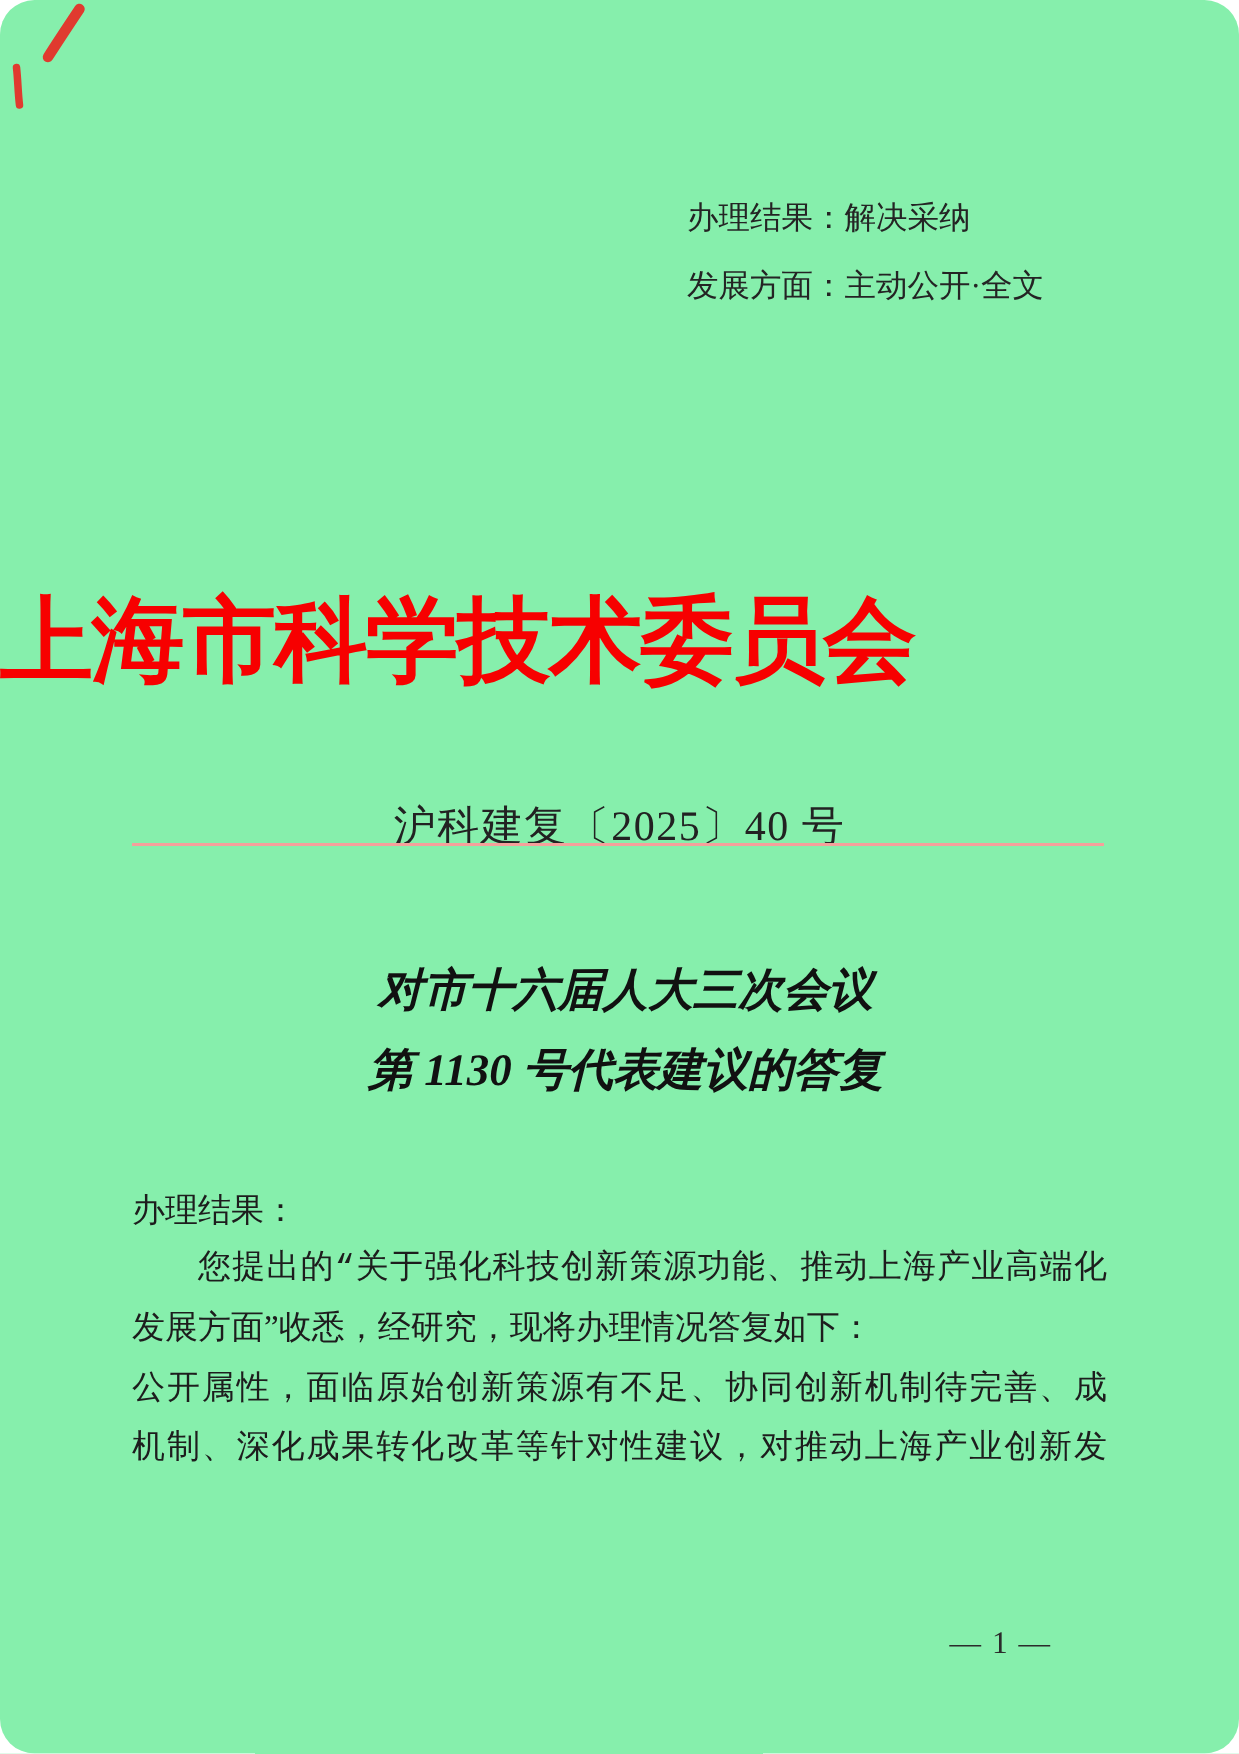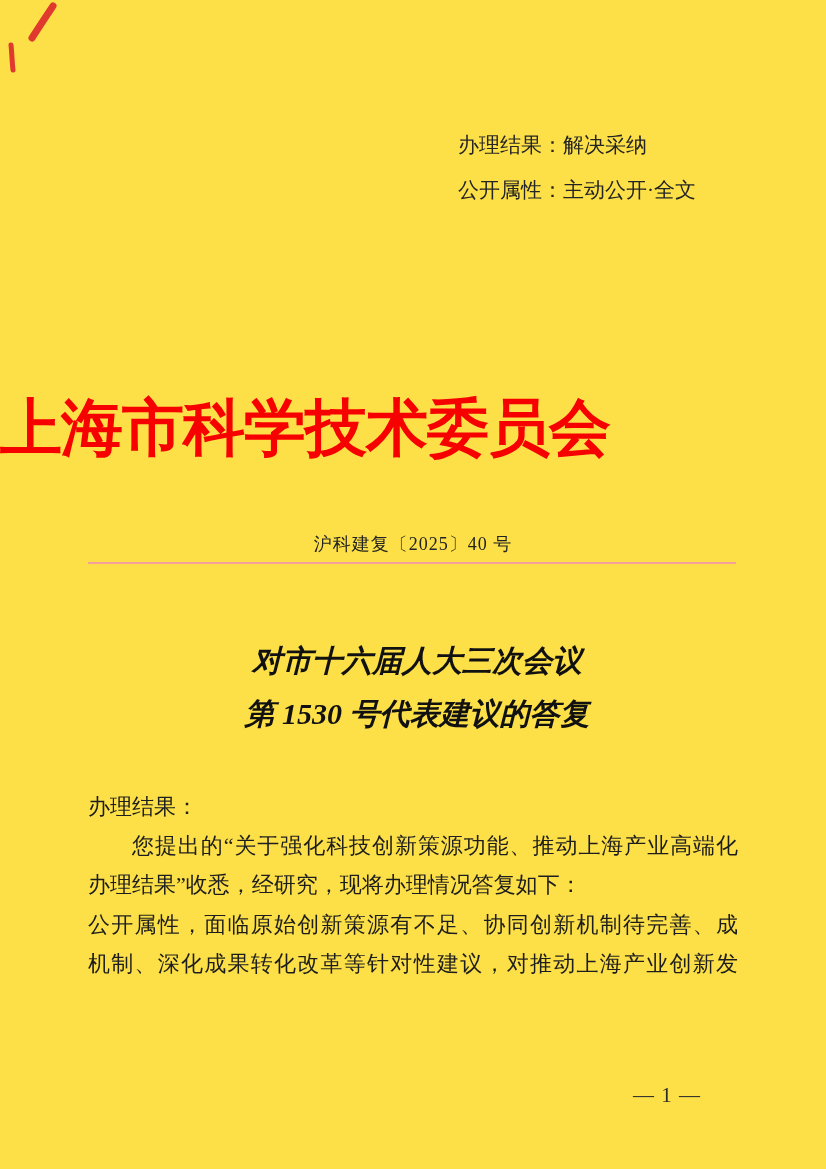--- a/index.html
+++ b/index.html
@@ -1,24 +1,25 @@
 <!DOCTYPE html>
 <html><head>
 <meta charset="utf-8">
 <style>
   html, body { margin: 0; padding: 0; background: #ffffff; }
   .page {
     position: relative;
     width: 826px;
     height: 1169px;
-    background: #fde047;
+    background: #86efac;
     font-family: "Liberation Serif", "DejaVu Serif", serif;
     color: #1d1d1d;
     overflow: hidden;
     margin: 0 auto;
+    border-radius: 23px;
   }
   .corner-marks {
     position: absolute;
     left: 0; top: 0;
     width: 80px; height: 90px;
   }
   .meta-block {
     position: absolute;
     left: 458px;
     top: 123px;
@@ -40,21 +41,21 @@
     letter-spacing: -1px;
     color: #f70000;
     white-space: nowrap;
   }
   .doc-number {
     position: absolute;
     left: 0;
     top: 532px;
     width: 100%;
     text-align: center;
-    font-size: 18px;
+    font-size: 28px;
     color: #222222;
     letter-spacing: 1px;
   }
   .red-divider {
     position: absolute;
     left: 88px;
     top: 562px;
     width: 648px;
     height: 2px;
     background: #f5a09b;
@@ -78,21 +79,21 @@
   .body-text {
     position: absolute;
     left: 88px;
     top: 787px;
     width: 650px;
     font-size: 22px;
     line-height: 39.2px;
     color: #1d1d1d;
   }
   .body-line { min-height: 39.2px; }
-  .body-line.indent { text-indent: 44px; }
+  .body-line.indent { text-indent: 44px; font-family: Liberation Mono, monospace; }
   .body-line.stretch {
     text-align: justify;
     text-align-last: justify;
   }
   .page-footer {
     position: absolute;
     left: 633px;
     top: 1083px;
     font-size: 21px;
     letter-spacing: 1px;
@@ -105,37 +106,37 @@
 
 <div class="page">
 
   <svg class="corner-marks" viewBox="0 0 80 90" xmlns="http://www.w3.org/2000/svg">
     <path d="M53 6 C47 15 39 27 32 38" stroke="#e03a2f" stroke-width="7" fill="none" stroke-linecap="round"></path>
     <path d="M11 45 C12 54 12 62 13 70" stroke="#e03a2f" stroke-width="5" fill="none" stroke-linecap="round"></path>
   </svg>
 
   <div class="meta-block">
     <div>办理结果：解决采纳</div>
-    <div>公开属性：主动公开·全文</div>
+    <div>发展方面：主动公开·全文</div>
   </div>
 
   <h1 class="agency-title">上海市科学技术委员会</h1>
 
   <div class="doc-number">沪科建复〔2025〕40 号</div>
 
   <hr class="red-divider">
 
   <h2 class="reply-title">
     <span>对市十六届人大三次会议</span><br>
-    <span>第 1530 号代表建议的答复</span>
+    <span>第 1130 号代表建议的答复</span>
   </h2>
 
   <div class="body-text">
     <div class="body-line">办理结果：</div>
     <div class="body-line indent stretch">您提出的“关于强化科技创新策源功能、推动上海产业高端化</div>
-    <div class="body-line">办理结果”收悉，经研究，现将办理情况答复如下：</div>
+    <div class="body-line">发展方面”收悉，经研究，现将办理情况答复如下：</div>
     <div class="body-line stretch">公开属性，面临原始创新策源有不足、协同创新机制待完善、成</div>
     <div class="body-line stretch">机制、深化成果转化改革等针对性建议，对推动上海产业创新发</div>
   </div>
 
   <div class="page-footer">— 1 —</div>
 
 </div>
 
 </body></html>

